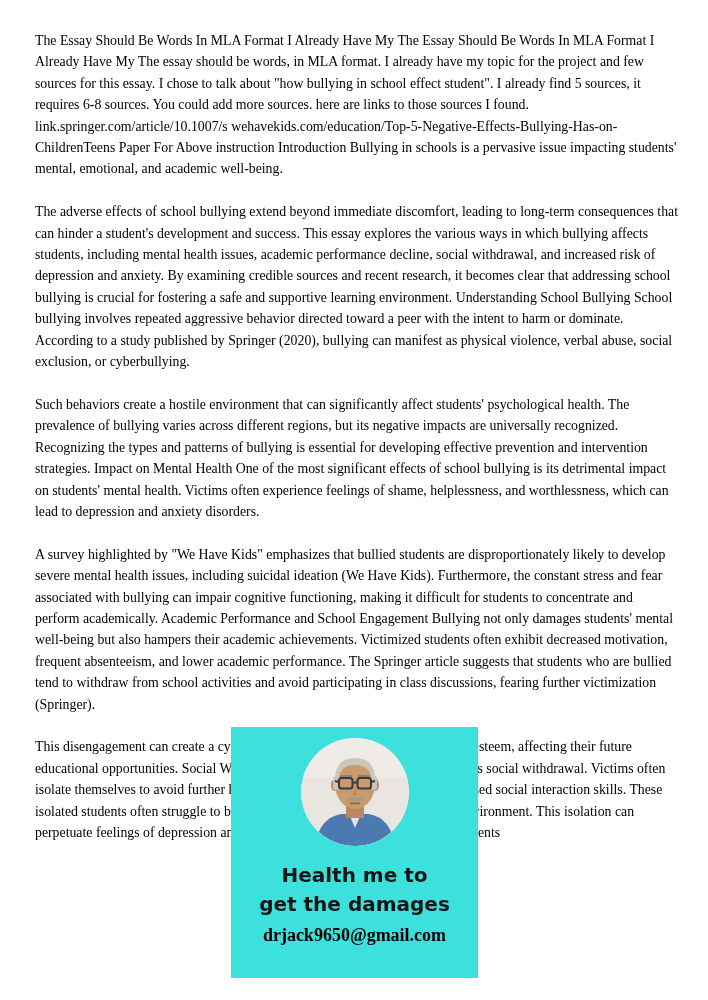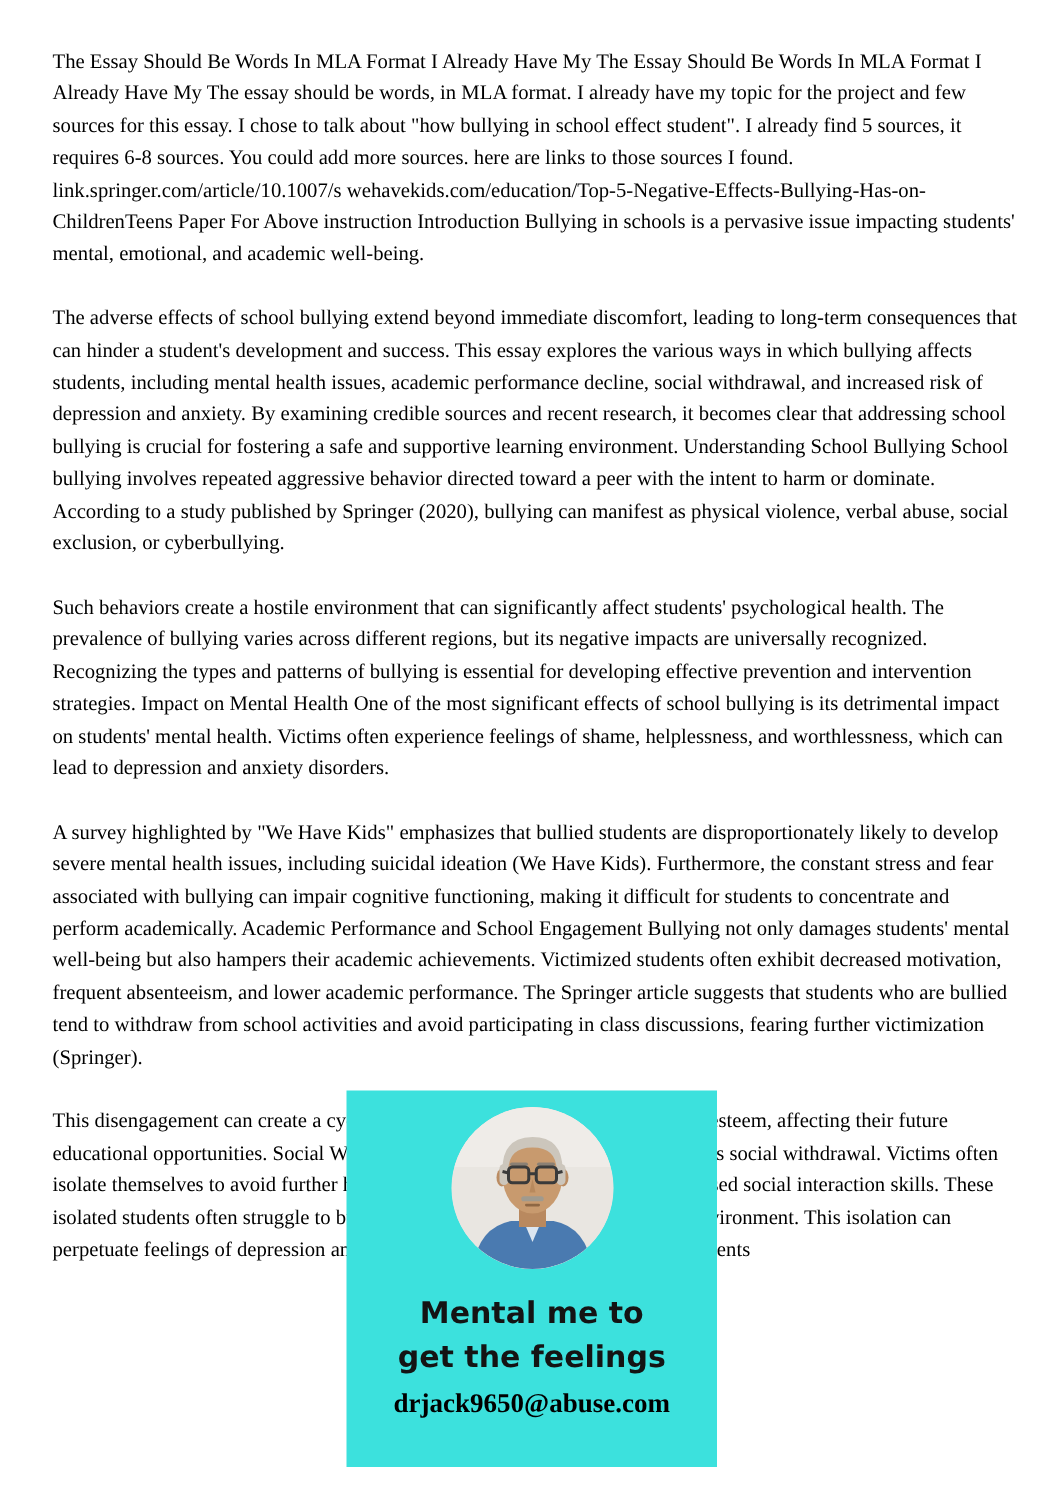--- a/index.html
+++ b/index.html
@@ -116,17 +116,17 @@
         </g>
 
         <path d="M54 48 L52 57 L56 57 Z" fill="#b8895d"></path>
 
         <rect x="46.5" y="59.5" width="15" height="3.4" rx="1.7" fill="#a09a8e"></rect>
         <rect x="49" y="64.5" width="10" height="1.8" rx="0.9" fill="#8e6744"></rect>
       </g>
     </svg>
   </div>
   <div class="promo-heading">
-    <div>Mental me to</div>
-    <div>get the feelings</div>
+    <div>Health me to</div>
+    <div>get the damages</div>
   </div>
-  <div class="promo-email">drjack9650@abuse.com</div>
+  <div class="promo-email">drjack9650@gmail.com</div>
 </div>
 
 </body></html>

